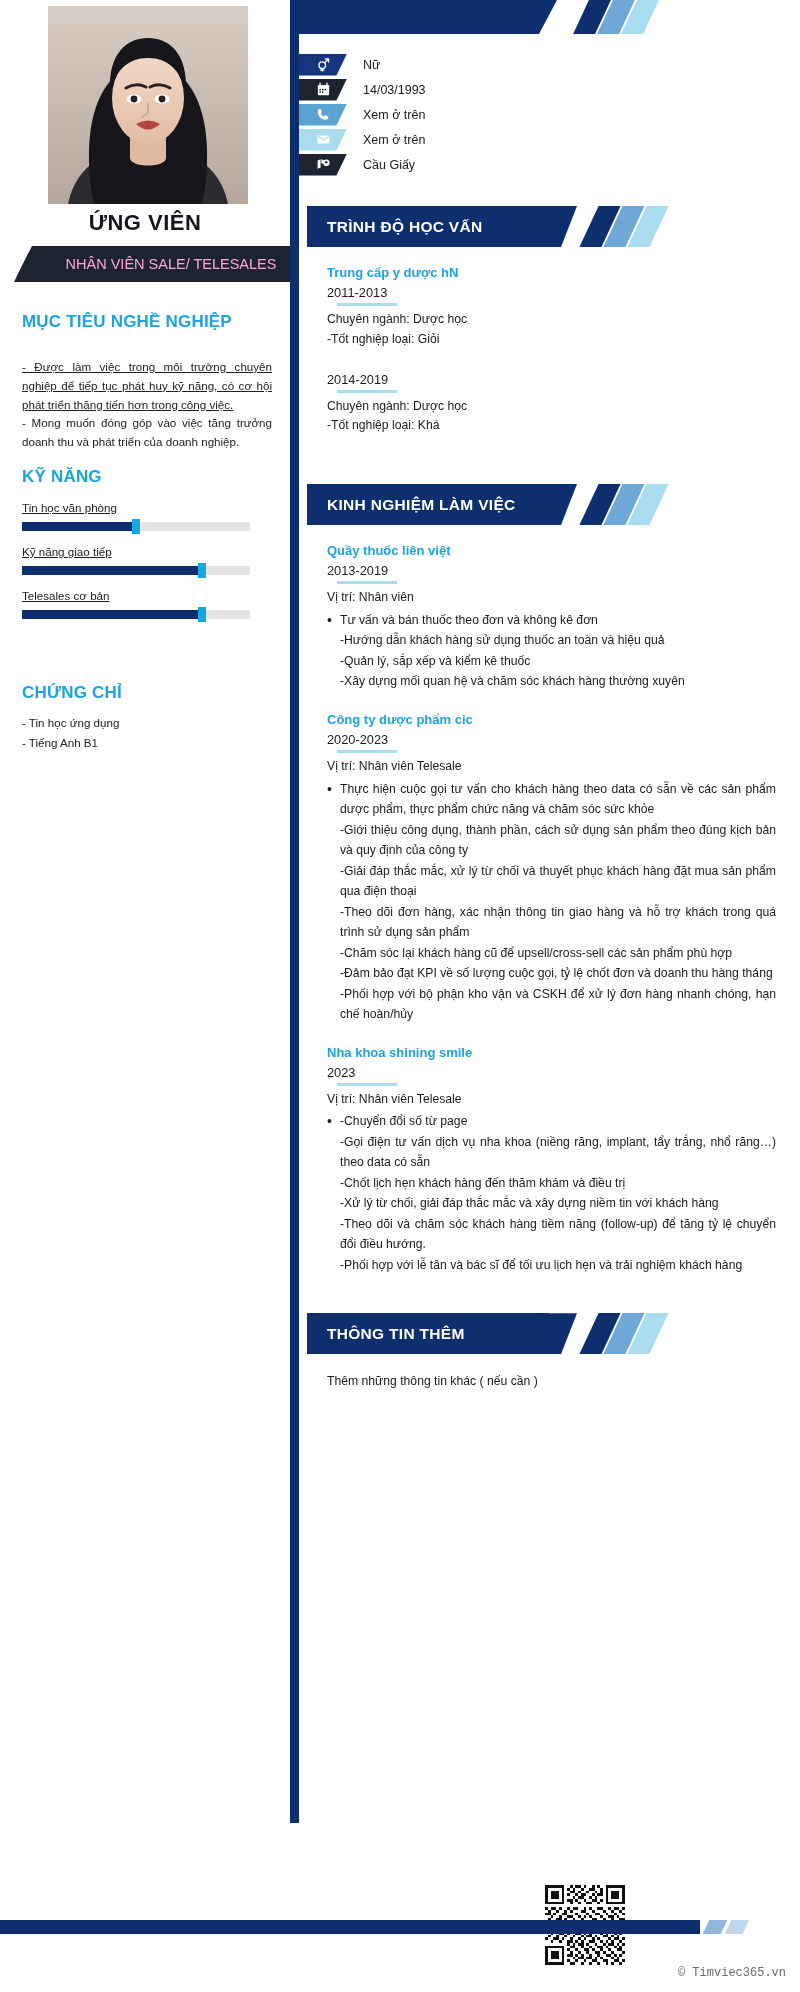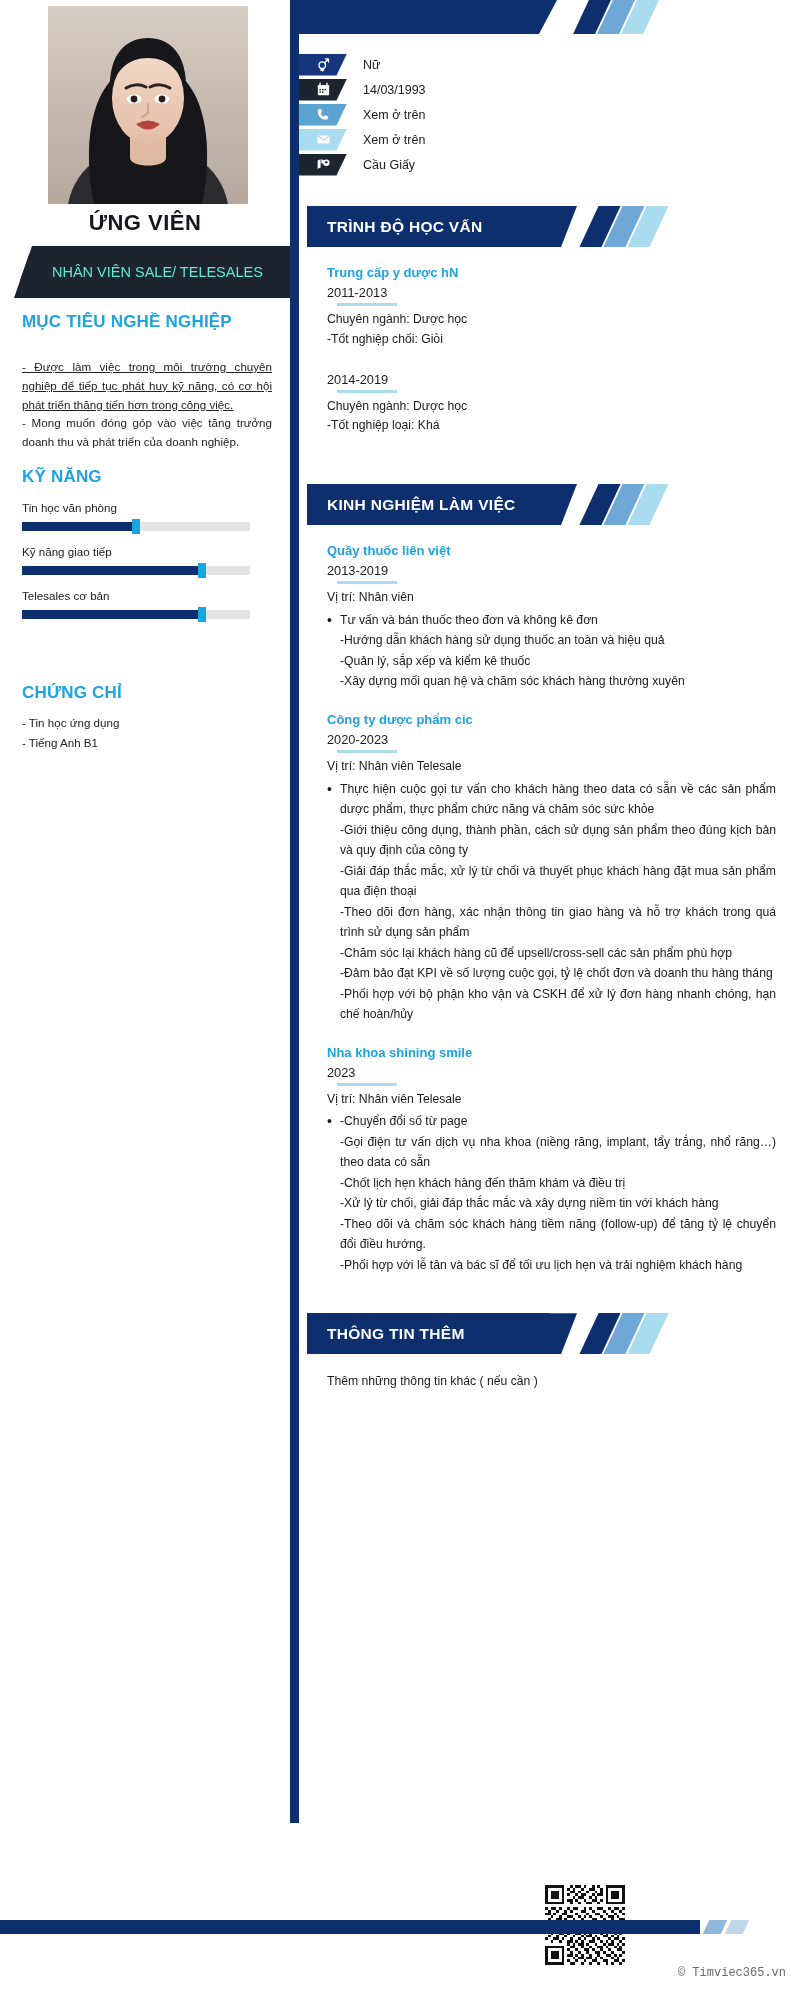--- a/index.html
+++ b/index.html
@@ -27,48 +27,49 @@
   .photo-svg { display:block; width:200px; height:198px; }
 
   .cand-name {
     position: absolute; left: 0; top: 210px; width: 290px;
     text-align: center;
     font-size: 22px; font-weight: bold; color: #15161d;
     letter-spacing: 0.5px;
   }
   .role-banner {
     position: absolute; left: 14px; top: 246px;
-    width: 276px; height: 52px;
+    width: 276px; height: 36px;
     background: #1e2330;
-    color: #5eead4;
+    color: #f9a8d4;
     font-size: 14.5px;
     display: flex; align-items: center;
     padding-left: 38px;
     clip-path: polygon(18px 0, 100% 0, 100% 100%, 0 100%);
     border-radius: 0 0 0 0;
+    justify-content: center;
   }
   .role-banner::before{
     content:""; position:absolute; left:-4px; top:0; width:24px; height:36px;
     background:#1e2330; transform: skewX(25deg); border-radius: 8px 0 0 8px;
   }
   .role-text { position: relative; z-index: 2; }
 
   .l-head {
     color: #1ca3e0; font-weight: bold; font-size: 17px;
     letter-spacing: 0.2px;
   }
   .l-block { position: absolute; left: 22px; width: 250px; }
 
   .objective p {
     font-size: 11.6px; color: #222; line-height: 1.62;
     text-align: justify;
   }
 
   .skill { margin-top: 14px; }
-  .skill-label { font-size: 11.6px; color: #222; margin-bottom: 8px; }
+  .skill-label { font-size: 11.6px; color: #222; margin-bottom: 8px; text-decoration: underline; }
   .bar-track {
     position: relative; width: 228px; height: 9px;
     background: #e4e4e4;
   }
   .bar-fill {
     position: absolute; left: 0; top: 0; height: 9px;
     background: #0d2f6e;
   }
   .bar-knob {
     position: absolute; top: -3px; width: 8px; height: 15px;
@@ -334,21 +335,21 @@
       <div class="slash s2" style="left:306px;"></div>
       <div class="slash s3" style="left:330px;"></div>
     </div>
 
     <div class="r-body">
       <div class="entry">
         <div class="entry-title">Trung cấp y dược hN</div>
         <div class="entry-date">2011-2013</div>
         <div class="date-underline"></div>
         <div class="entry-line">Chuyên ngành: Dược học</div>
-        <div class="entry-line">-Tốt nghiệp chối: Giỏi</div>
+        <div class="entry-line">-Tốt nghiệp loại: Giỏi</div>
       </div>
       <div class="entry" style="margin-top:20px;">
         <div class="entry-date">2014-2019</div>
         <div class="date-underline"></div>
         <div class="entry-line">Chuyên ngành: Dược học</div>
         <div class="entry-line">-Tốt nghiệp loại: Khá</div>
       </div>
     </div>
 
     <div class="sec-wrap" style="margin-top:36px;">

